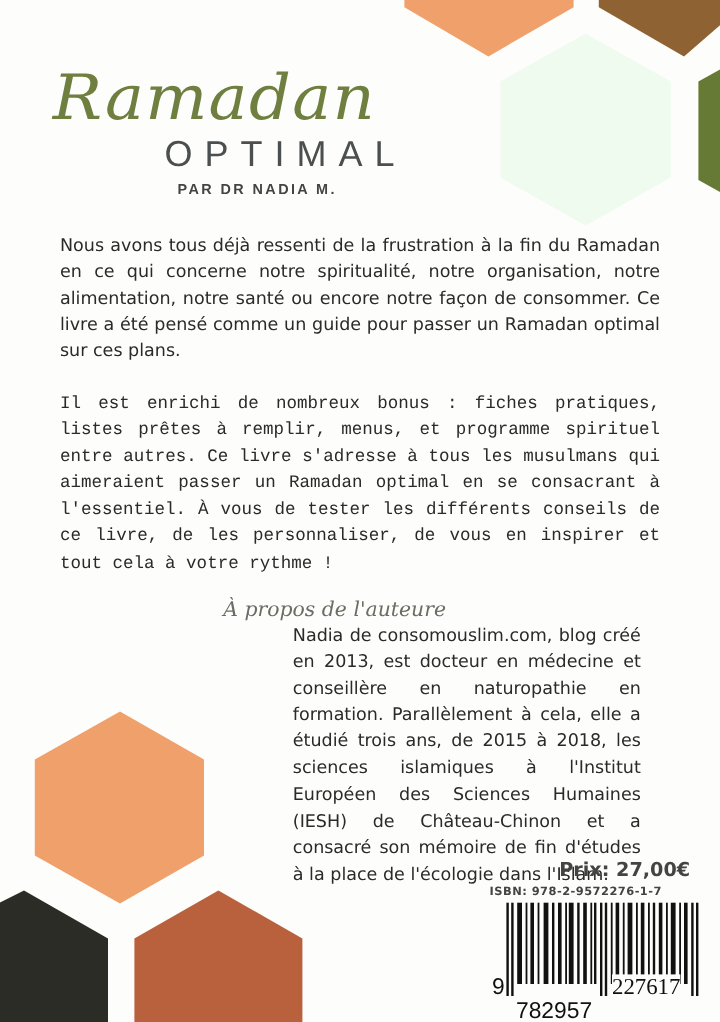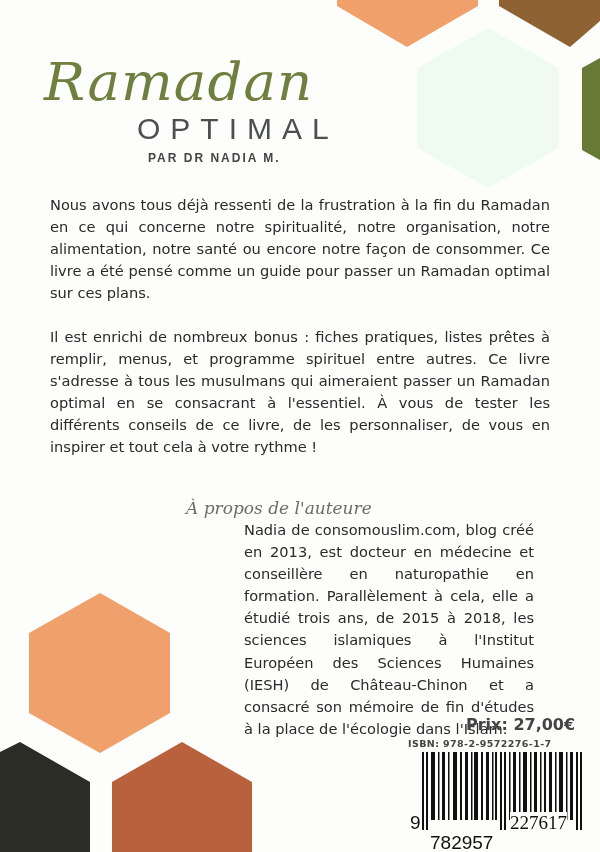--- a/index.html
+++ b/index.html
@@ -31,21 +31,21 @@
       position: absolute; left: 104px; top: 113px;
       font-family: "Liberation Sans", sans-serif; font-size: 12px; letter-spacing: 2px;
       color: #444; font-weight: bold;
     }
     .para {
       position: absolute; font-family: "DejaVu Sans", sans-serif;
       font-size: 14.6px; line-height: 22.1px; color: #2a2a2a; text-align: justify;
       text-align-last: left;
     }
     #intro { left: 50px; top: 194px; width: 500px; }
-    #bonus { left: 50px; top: 326px; width: 500px; }
+    #bonus { left: 50px; top: 326px; width: 500px; font-family: Liberation Mono, monospace; }
     .apropos {
       position: absolute; left: 186px; top: 476px;
       font-family: "DejaVu Serif", serif; font-style: italic; font-size: 17px;
       color: #6a6d63;
       margin-top: 22px;
     }
     #bio { left: 244px; top: 519px; width: 290px; }
     .price {
       position: absolute; left: 466px; top: 715px;
       font-family: "DejaVu Sans", sans-serif; font-weight: bold; font-size: 16px; color: #444;

